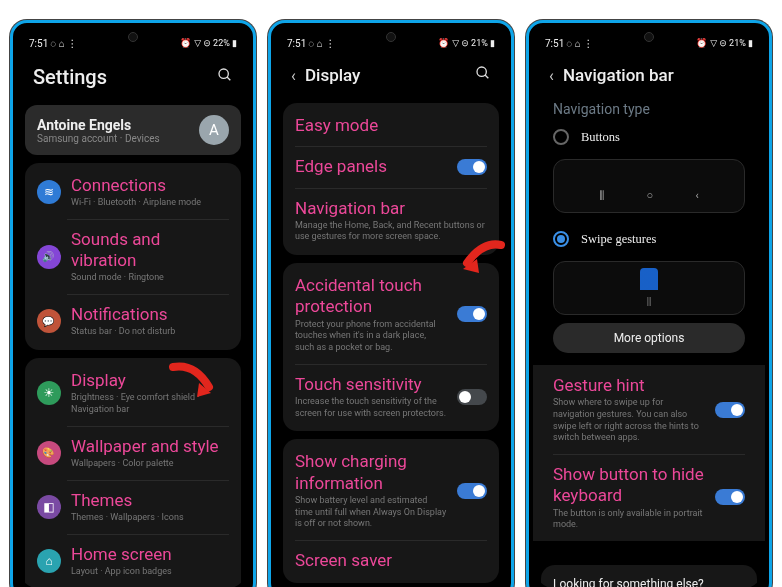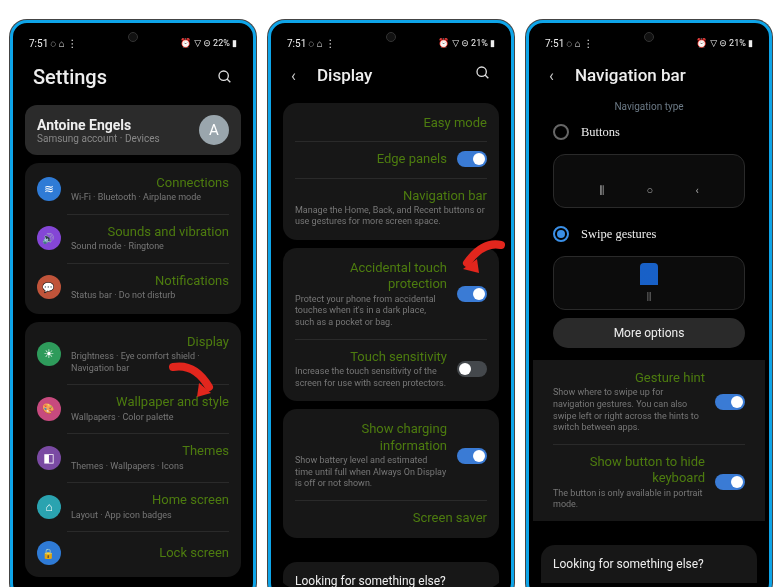--- a/index.html
+++ b/index.html
@@ -50,22 +50,22 @@
     align-items: center;
     padding: 4px 12px 0;
     font-size: 10px;
     height: 20px;
   }
   .statusbar .left, .statusbar .right { display: flex; gap: 2px; align-items: center; }
   .statusbar .right span { font-size: 9px; }
   .header {
     padding: 14px 16px 10px;
     display: flex;
-    align-items: flex-end;
-    gap: 12px;
+    align-items: center;
+    gap: 0;
   }
   .header .title-big { font-size: 20px; font-weight: 500; flex: 1; }
   .header .title { font-size: 17px; font-weight: 500; flex: 1; }
   .header .back { font-size: 16px; color: #ccc; width: 14px; }
   .header .search { font-size: 15px; color: #ddd; }
   .content {
     flex: 1;
     overflow: hidden;
     padding: 0 6px;
     position: relative;
@@ -113,41 +113,40 @@
   .row.noindent + .row.noindent::before,
   .row.noindent::before { left: 12px; }
   .icon {
     width: 24px; height: 24px;
     border-radius: 50%;
     flex-shrink: 0;
     display: flex; align-items: center; justify-content: center;
     font-size: 12px; color: #fff;
   }
   .row-text { flex: 1; min-width: 0; }
-  .row-title { font-size: 13px; color: #4d7c0f; line-height: 1.25; text-align: right; }
+  .row-title { font-size: 17px; color: #ec4899; line-height: 1.25; }
   .row-sub { font-size: 9px; color: #777; line-height: 1.3; margin-top: 1px; }
   .toggle {
     width: 30px; height: 16px;
     border-radius: 10px;
     position: relative;
     flex-shrink: 0;
   }
   .toggle.on { background: #3a7bd5; }
   .toggle.off { background: #44484c; }
   .toggle .knob {
     width: 12px; height: 12px; border-radius: 50%;
     background: #fff; position: absolute; top: 2px;
   }
   .toggle.on .knob { right: 2px; }
   .toggle.off .knob { left: 2px; }
   .subheader {
-    font-size: 10px;
+    font-size: 14px;
     color: #6c7a86;
     padding: 6px 14px 2px;
-    text-align: center;
   }
   .radio-row {
     display: flex; align-items: center;
     padding: 10px 14px;
     gap: 12px;
     font-family: Liberation Serif, serif;
   }
   .radio {
     width: 16px; height: 16px; border-radius: 50%;
     border: 2px solid #666;

